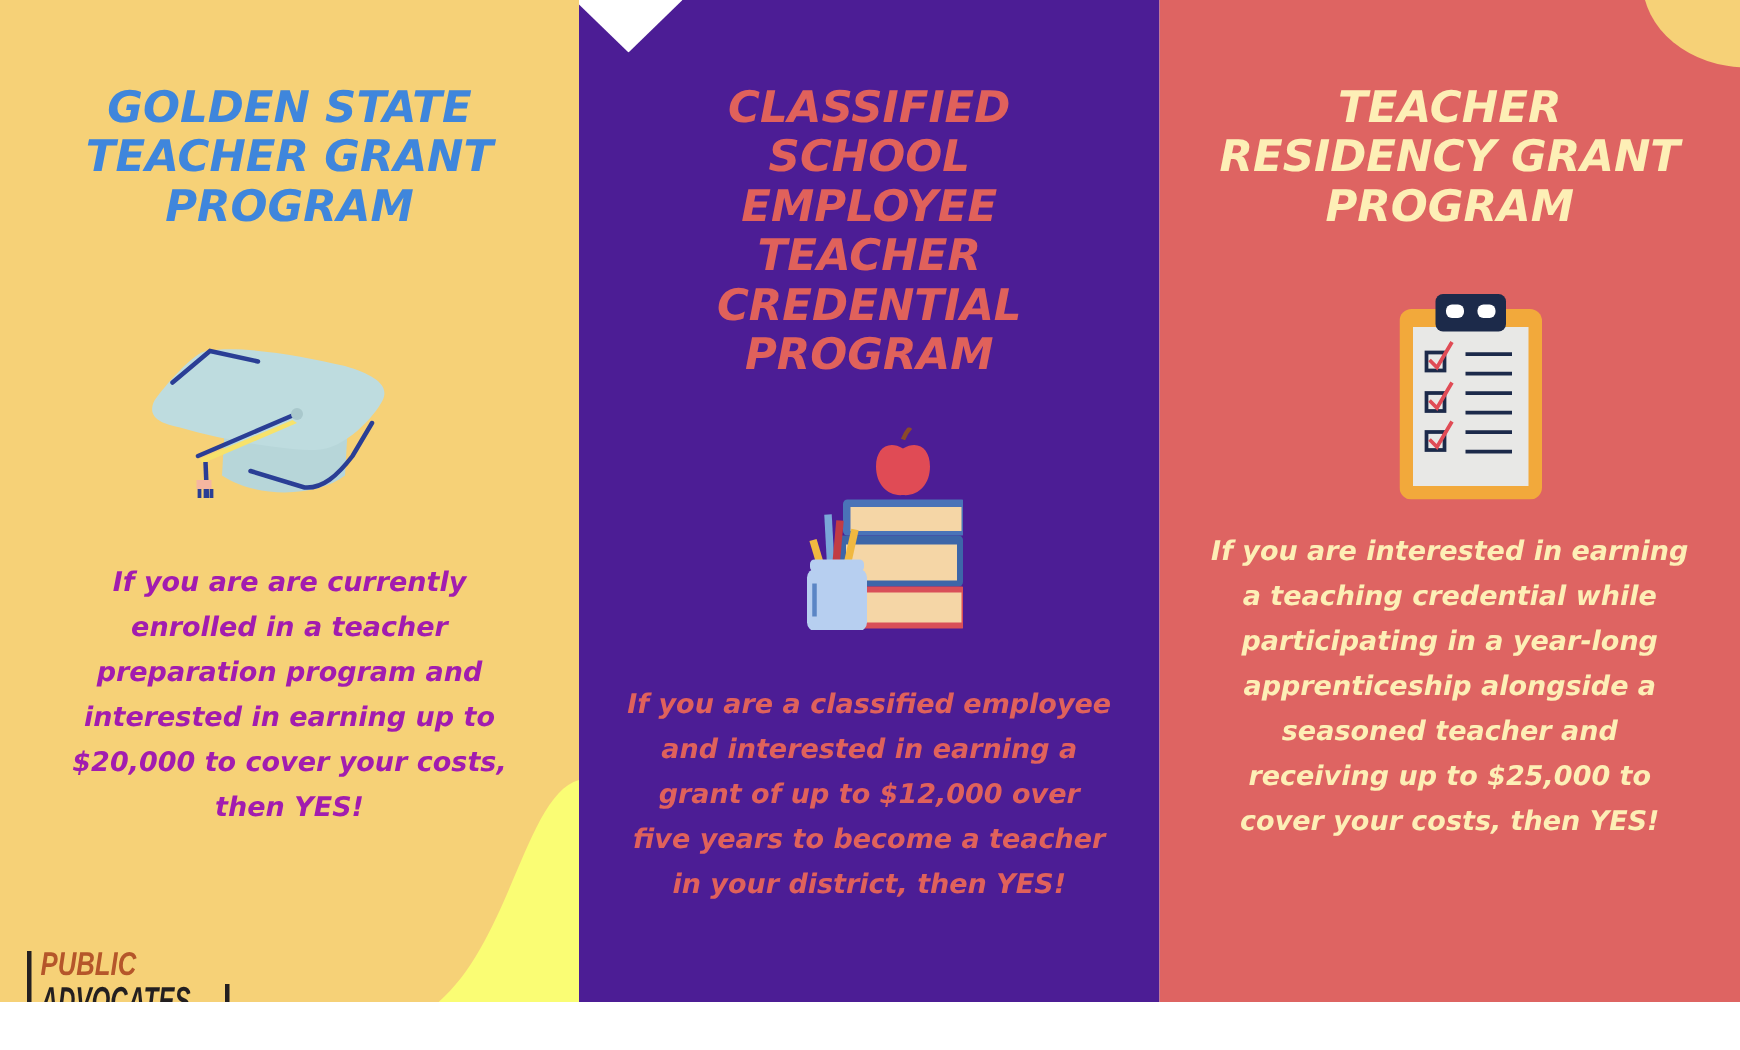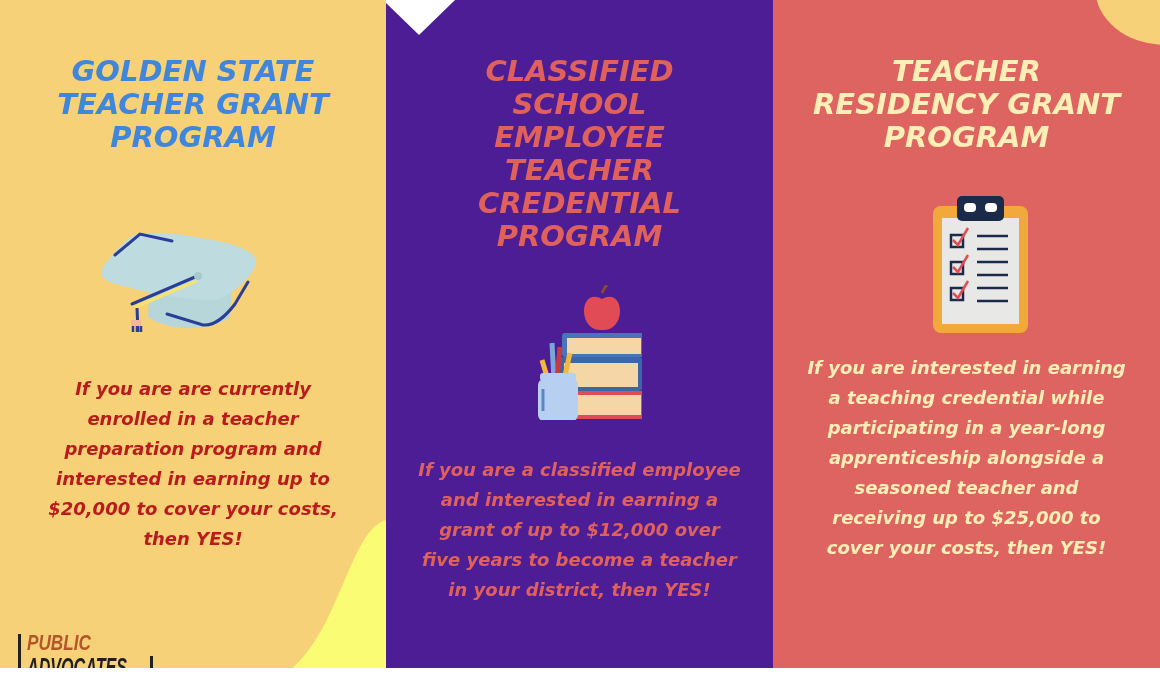--- a/index.html
+++ b/index.html
@@ -15,21 +15,21 @@
     white-space: pre-line;
   }
   .body-text {
     position: absolute; left: 0; right: 0; text-align: center;
     font-family: "DejaVu Sans", sans-serif; font-weight: bold;
     font-size: 18px; line-height: 30px; white-space: pre-line;
   }
   .col-1 .title { top: 55px; color: #3f86dc; }
   .col-2 .title { top: 55px; color: #e0615b; }
   .col-3 .title { top: 55px; color: #fdefb6; }
-  .col-1 .body-text { top: 374px; color: #b91c1c; }
+  .col-1 .body-text { top: 374px; color: #a21caf; }
   .col-2 .body-text { top: 455px; color: #e0615b; }
   .col-3 .body-text { top: 353px; color: #fdefb6; }
   .blob-yellow { position: absolute; left: 230px; top: 520px; width: 260px; height: 300px; }
   .triangle { position: absolute; left: -3px; top: 0; width: 72px; height: 35px; }
   .corner-blob { position: absolute; left: 322px; top: -70px; width: 140px; height: 115px; border-radius: 50%; background: #f6d177; }
   .icon { position: absolute; }
   .logo { position: absolute; left: 18px; top: 632px; width: 140px; height: 66px; text-align: right; }
   .logo-bar { position: absolute; background: #231f20; width: 3px; }
   .logo-public { position: absolute; left: 9px; top: 0px; font-family: "Liberation Sans", sans-serif; font-weight: bold; font-size: 22px; line-height: 22px; color: #b5562a; transform: scaleX(0.78); transform-origin: left top; letter-spacing: 0px; }
   .logo-adv { position: absolute; left: 9px; top: 22px; font-family: "Liberation Sans", sans-serif; font-weight: bold; font-size: 26px; line-height: 26px; color: #231f20; transform: scaleX(0.62); transform-origin: left top; }

